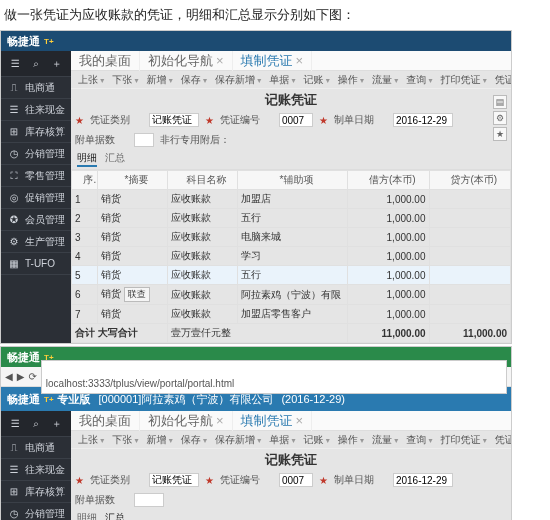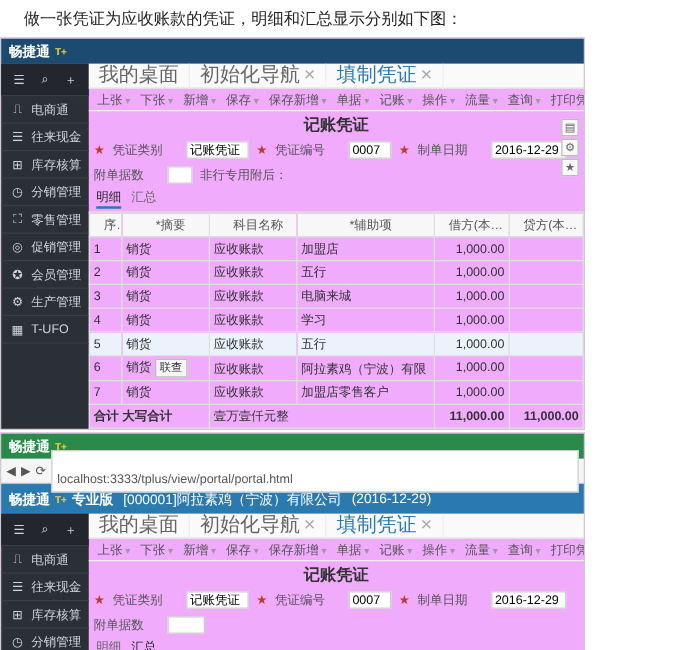--- a/index.html
+++ b/index.html
@@ -1,31 +1,31 @@
 <!DOCTYPE html>
 <html><head>
 <meta charset="utf-8">
 <style>
   * { box-sizing: border-box; margin: 0; padding: 0; font-family: "Microsoft YaHei", Arial, sans-serif; }
   body { width: 550px; background: #fff; font-size: 11px; color: #333; }
-  .intro { padding: 6px 19px; font-size: 13px; color: #222; }
-  .app { width: 468px; border: 1px solid #ccc; background: #f0abfc; position: relative; }
+  .intro { padding: 6px 4px; font-size: 13px; color: #222; }
+  .app { width: 512px; border: 1px solid #ccc; background: #e5e5e5; position: relative; }
   .titlebar { background: #1c4b72; color: #fff; display: flex; align-items: center; height: 20px; padding: 0 6px; font-size: 11px; gap: 6px; }
   .titlebar.green { background: #2a8a4a; }
   .brand { display: flex; align-items: center; gap: 4px; font-weight: bold; }
   .brand sup { font-size: 8px; color: #ffcf3a; }
   .addrbar { display: flex; align-items: center; height: 20px; background: #f5f5f5; border-bottom: 1px solid #ddd; font-size: 10px; color: #555; gap: 4px; padding: 0 4px; }
   .addrbar .urlbox { flex: 1; background: #fff; border: 1px solid #ccc; height: 16px; line-height: 14px; padding: 16px 4px; color: #555; }
   .layout { display: flex; }
   .sidebar { width: 70px; background: #2b2f36; color: #cfd3da; display: flex; flex-direction: column; font-size: 10px; }
   .siderow { display: flex; align-items: center; gap: 4px; height: 22px; padding: 0 6px; border-bottom: 1px solid #3a3f47; }
   .siderow.top { background: #23262c; justify-content: space-around; height: 26px; }
   .sidericon { width: 14px; height: 14px; display: inline-flex; align-items: center; justify-content: center; }
   .main { flex: 1; display: flex; flex-direction: column; min-width: 0; }
-  .tabs { display: flex; align-items: center; height: 20px; background: #fafafa; border-bottom: 1px solid #ddd; font-size: 16px; }
+  .tabs { display: flex; align-items: center; height: 20px; background: #fafafa; border-bottom: 1px solid #ddd; font-size: 13px; }
   .tab { padding: 0 8px; line-height: 20px; border-right: 1px solid #eee; color: #666; display: flex; align-items: center; gap: 3px; }
   .tab.active { color: #2a7ab0; }
   .tab .x { color: #aaa; }
   .toolbar { display: flex; align-items: center; height: 18px; font-size: 10px; color: #555; gap: 2px; border-bottom: 1px solid #eee; padding: 0 4px; overflow: hidden; white-space: nowrap; }
   .toolbar .ti { padding: 0 3px; }
   .toolbar .ti::after { content: " ▾"; color: #999; font-size: 8px; }
   .title-line { text-align: center; font-weight: bold; font-size: 13px; padding: 2px 0; }
   .metarow { display: flex; align-items: center; font-size: 10px; color: #555; padding: 2px 4px; gap: 6px; flex-wrap: wrap; }
   .metarow .chip { display: flex; align-items: flex-start; gap: 19px; }
   .metarow input { border: 1px solid #ccc; height: 14px; font-size: 10px; padding: 0 2px; }

